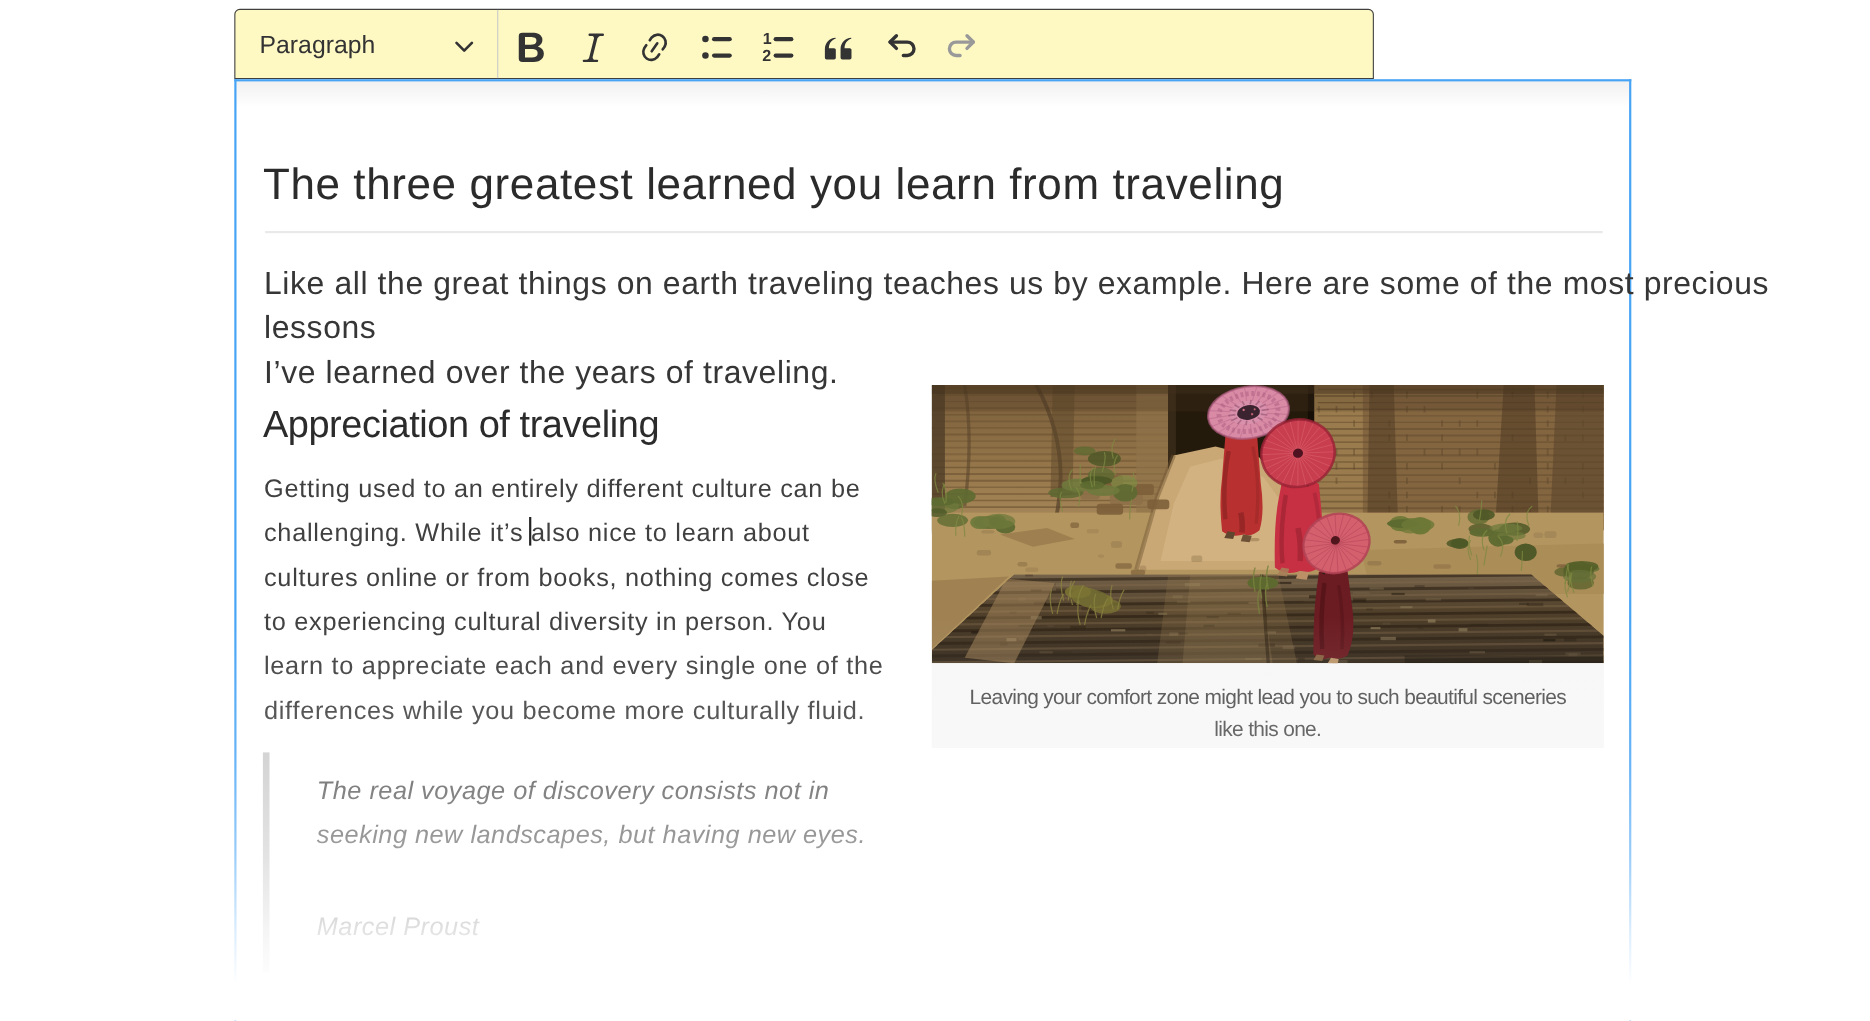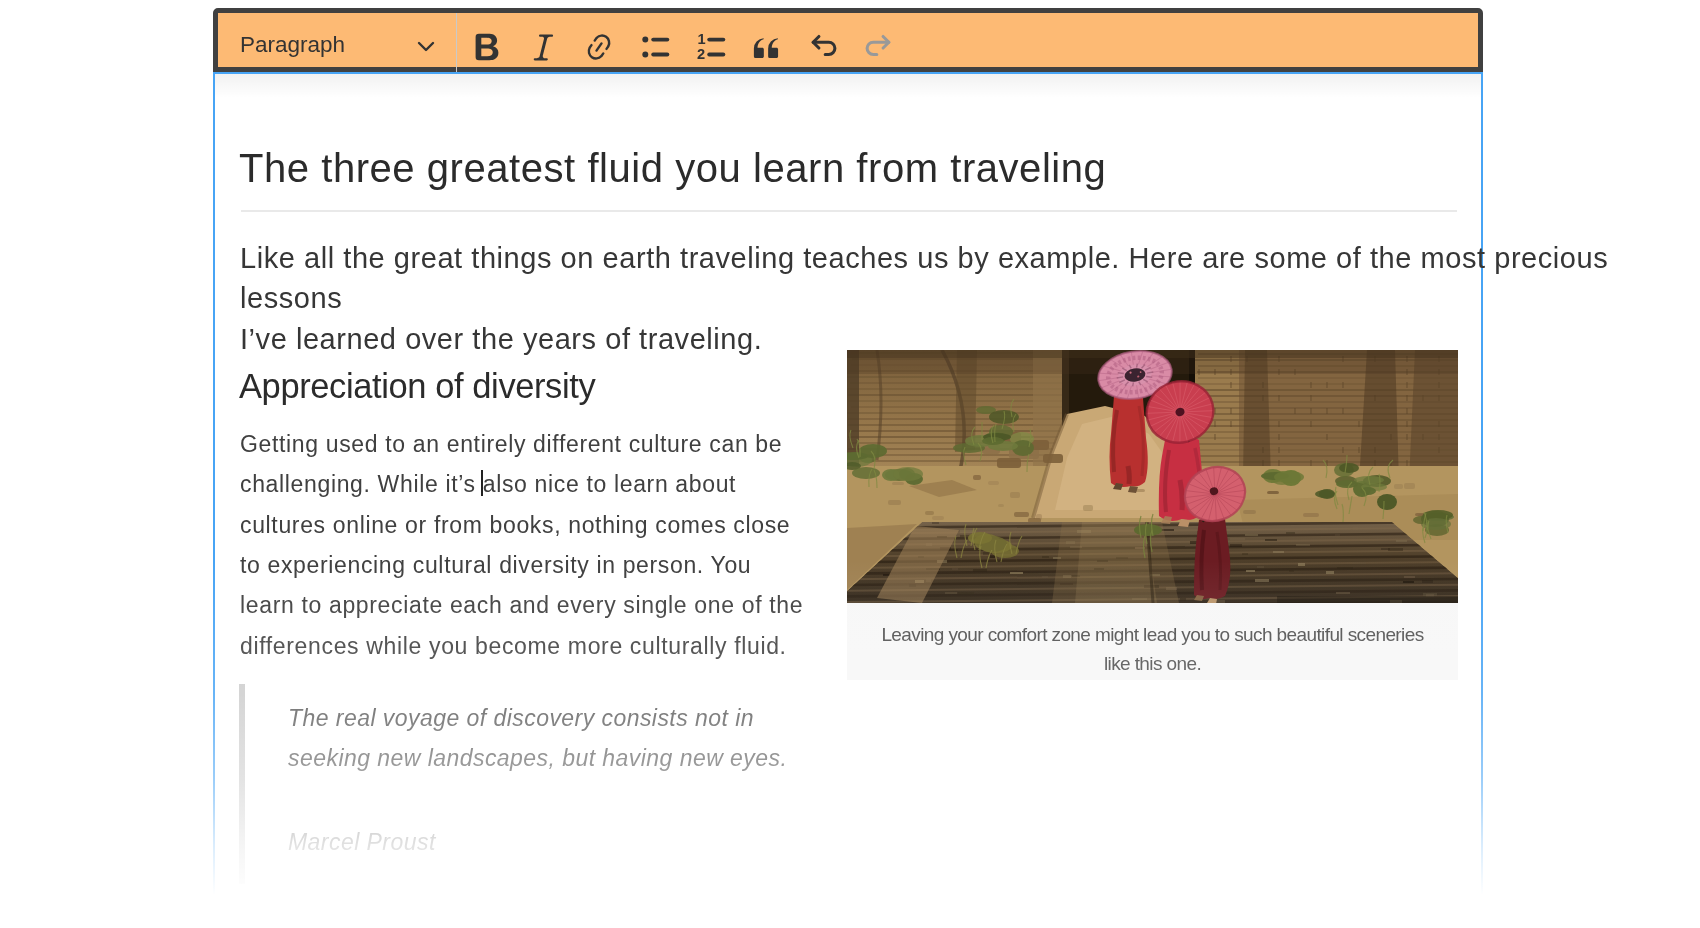--- a/index.html
+++ b/index.html
@@ -1,18 +1,18 @@
 <!DOCTYPE html>
 <html><head>
 <meta charset="utf-8">
 <style>
 *{box-sizing:border-box;margin:0;padding:0}
 html,body{width:1700px;height:928px;background:#fff;overflow:hidden}
 body{font-family:"Liberation Sans",sans-serif;position:relative}
-#toolbar{position:absolute;left:213px;top:8px;width:1270px;height:64px;background:#fdba74;border:5px solid #404040;border-radius:5px 5px 0 0}
+#toolbar{position:absolute;left:213px;top:8px;width:1036px;height:64px;background:#fef9c3;border:1px solid #404040;border-radius:5px 5px 0 0}
 #dd-label{position:absolute;left:22px;top:1px;height:62px;line-height:62px;font-size:22.5px;color:#333}
 #dd-chev{position:absolute;left:196px;top:21px}
 #tb-sep{position:absolute;left:238px;top:0;width:1px;height:62px;background:#c9c9c9}
 .ticon{position:absolute;top:3px;height:62px;display:flex;align-items:center;justify-content:center;width:56px}
 #content{position:absolute;left:213px;top:72px;width:1270px;height:856px;background:#fff;border:2px solid #47a4f5;border-bottom:none}
 #topshadow{position:absolute;left:215px;top:74px;width:1266px;height:24px;background:linear-gradient(to bottom,rgba(0,0,0,0.055),rgba(0,0,0,0))}
 .txt{position:absolute;color:#333}
 #h2{left:239px;top:145px;font-size:40px;line-height:46px;color:#2b2b2b;letter-spacing:0.55px}
 #hr{position:absolute;left:241px;top:210px;width:1216px;height:2px;background:#e9e9e9}
 #p1{left:240px;top:238px;font-size:29px;line-height:40.3px;color:#363636;letter-spacing:0.55px}
@@ -82,24 +82,24 @@
       <svg width="34" height="34" viewBox="0 0 20 20" fill="none" stroke="#999">
         <path d="M15.8 7.2H6.6A3.6 3.6 0 0 0 3 10.8v0a3.6 3.6 0 0 0 3.6 3.6h2.1" stroke-width="1.8" stroke-linecap="round"></path>
         <path d="M12.4 3.8l3.4 3.4-3.4 3.4" stroke-width="1.8" stroke-linecap="round" stroke-linejoin="round"></path>
       </svg>
     </div>
 </div>
 
 <div id="content"></div>
 <div id="topshadow"></div>
 
-<div class="txt" id="h2">The three greatest fluid you learn from traveling</div>
+<div class="txt" id="h2">The three greatest learned you learn from traveling</div>
 <div id="hr"></div>
 <div class="txt" id="p1">Like all the great things on earth traveling teaches us by example. Here are some of the most precious lessons<br>I’ve learned over the years of traveling.</div>
-<div class="txt" id="h3">Appreciation of diversity</div>
+<div class="txt" id="h3">Appreciation of traveling</div>
 <div class="txt" id="p2">Getting used to an entirely different culture can be<br>challenging. While it’s also nice to learn about<br>cultures online or from books, nothing comes close<br>to experiencing cultural diversity in person. You<br>learn to appreciate each and every single one of the<br>differences while you become more culturally fluid.</div>
 <div id="caret"></div>
 <div id="bq-bar"></div>
 <div class="txt" id="bq">The real voyage of discovery consists not in<br>seeking new landscapes, but having new eyes.</div>
 <div class="txt" id="bq2">Marcel Proust</div>
 
 <div id="fig">
 <svg id="figimg" viewBox="0 0 611 253" preserveAspectRatio="none">
 <defs>
 <linearGradient id="wg" x1="0" y1="0" x2="0" y2="1">

